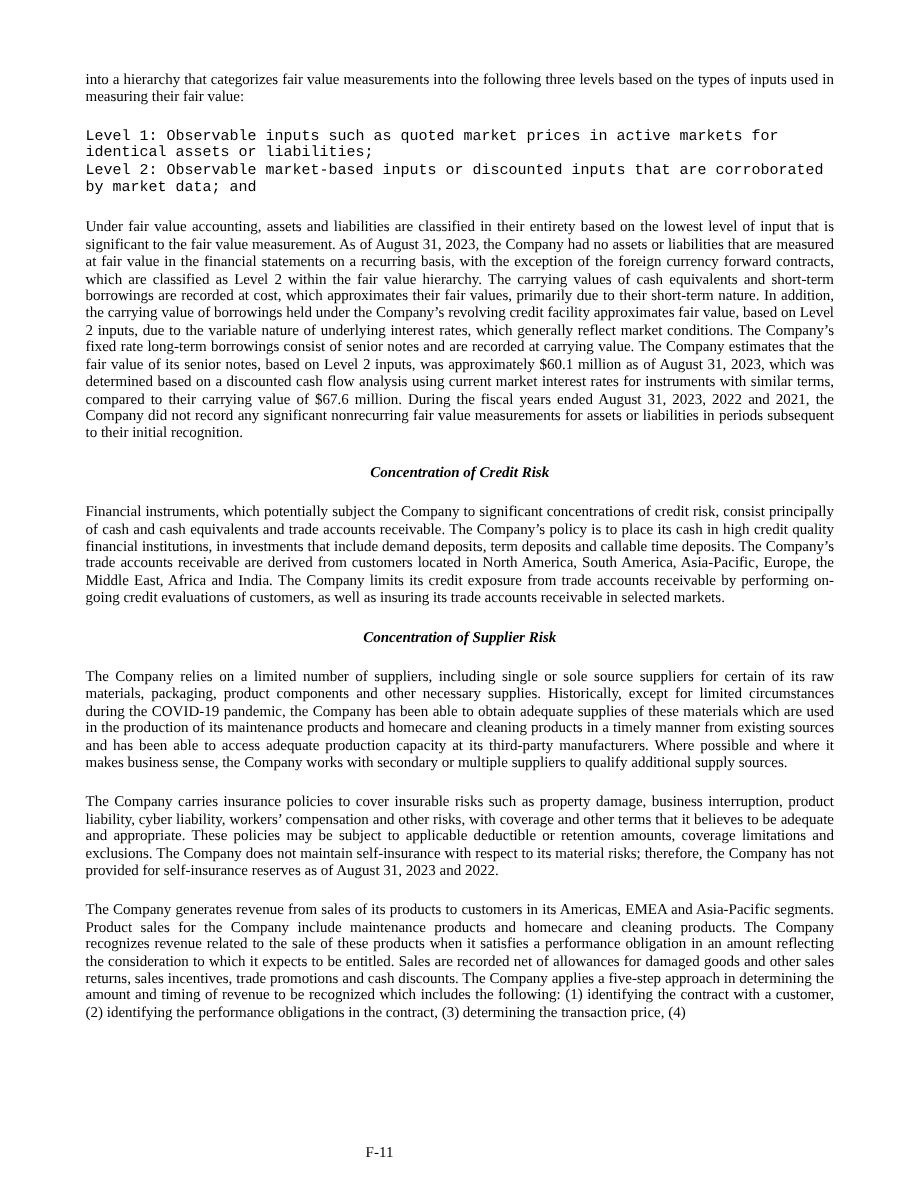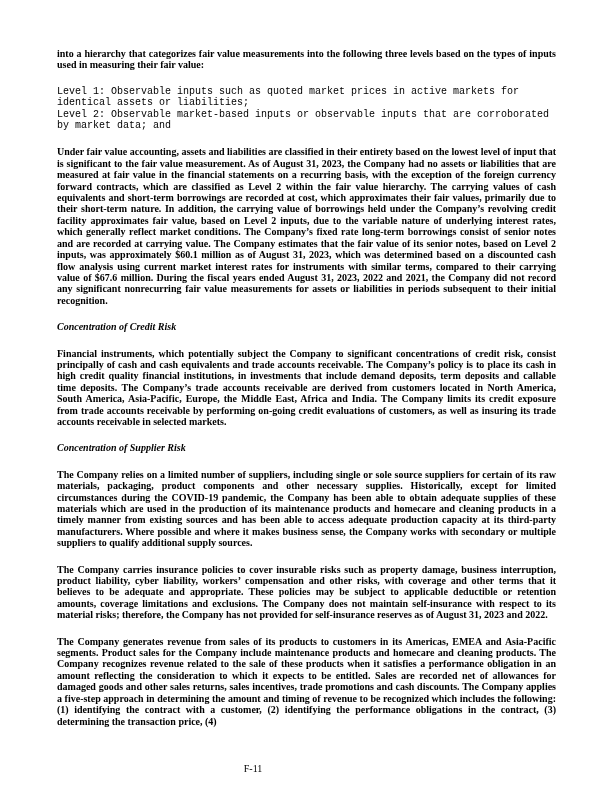--- a/index.html
+++ b/index.html
@@ -19,62 +19,61 @@
     width: 614px;
     height: 800px;
     padding: 48px 58px 0 57px;
     background: #ffffff;
   }
   .para {
     font-size: 10px;
     line-height: 11.4px;
     text-align: justify;
     margin: 15px 0 0 0;
-    font-weight: bold;
   }
   .para.first {
     margin-top: 0;
   }
   .levels {
     margin: 15px 0 0 0;
   }
   .level-line {
     font-size: 10px;
     line-height: 11.4px;
     text-align: left;
     font-family: Liberation Mono, monospace;
   }
   .section-heading {
     font-size: 10px;
     line-height: 11.4px;
     font-weight: bold;
     font-style: italic;
     margin: 15px 0 0 0;
-    text-align: left;
+    text-align: center;
   }
   .footer {
     position: absolute;
     top: 763px;
     left: 0;
     width: 506px;
     text-align: center;
     font-size: 10px;
     line-height: 11.4px;
   }
 </style>
 </head>
 <body>
 
 <div class="page">
 
   <p class="para first">into a hierarchy that categorizes fair value measurements into the following three levels based on the types of inputs used in measuring their fair value:</p>
 
   <div class="levels">
     <div class="level-line">Level 1: Observable inputs such as quoted market prices in active markets for identical assets or liabilities;</div>
-    <div class="level-line">Level 2: Observable market-based inputs or observable inputs that are corroborated by market data; and</div>
+    <div class="level-line">Level 2: Observable market-based inputs or discounted inputs that are corroborated by market data; and</div>
   </div>
 
   <p class="para">Under fair value accounting, assets and liabilities are classified in their entirety based on the lowest level of input that is significant to the fair value measurement. As of August 31, 2023, the Company had no assets or liabilities that are measured at fair value in the financial statements on a recurring basis, with the exception of the foreign currency forward contracts, which are classified as Level 2 within the fair value hierarchy. The carrying values of cash equivalents and short-term borrowings are recorded at cost, which approximates their fair values, primarily due to their short-term nature. In addition, the carrying value of borrowings held under the Company’s revolving credit facility approximates fair value, based on Level 2 inputs, due to the variable nature of underlying interest rates, which generally reflect market conditions. The Company’s fixed rate long-term borrowings consist of senior notes and are recorded at carrying value. The Company estimates that the fair value of its senior notes, based on Level 2 inputs, was approximately $60.1 million as of August 31, 2023, which was determined based on a discounted cash flow analysis using current market interest rates for instruments with similar terms, compared to their carrying value of $67.6 million. During the fiscal years ended August 31, 2023, 2022 and 2021, the Company did not record any significant nonrecurring fair value measurements for assets or liabilities in periods subsequent to their initial recognition.</p>
 
   <h3 class="section-heading">Concentration of Credit Risk</h3>
   <p class="para">Financial instruments, which potentially subject the Company to significant concentrations of credit risk, consist principally of cash and cash equivalents and trade accounts receivable. The Company’s policy is to place its cash in high credit quality financial institutions, in investments that include demand deposits, term deposits and callable time deposits. The Company’s trade accounts receivable are derived from customers located in North America, South America, Asia-Pacific, Europe, the Middle East, Africa and India. The Company limits its credit exposure from trade accounts receivable by performing on-going credit evaluations of customers, as well as insuring its trade accounts receivable in selected markets.</p>
 
   <h3 class="section-heading">Concentration of Supplier Risk</h3>
   <p class="para">The Company relies on a limited number of suppliers, including single or sole source suppliers for certain of its raw materials, packaging, product components and other necessary supplies. Historically, except for limited circumstances during the COVID-19 pandemic, the Company has been able to obtain adequate supplies of these materials which are used in the production of its maintenance products and homecare and cleaning products in a timely manner from existing sources and has been able to access adequate production capacity at its third-party manufacturers. Where possible and where it makes business sense, the Company works with secondary or multiple suppliers to qualify additional supply sources.</p>
 

